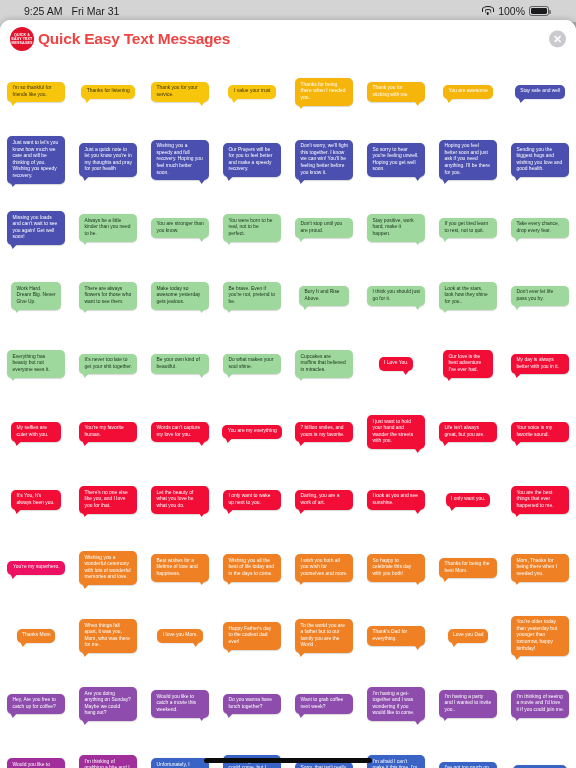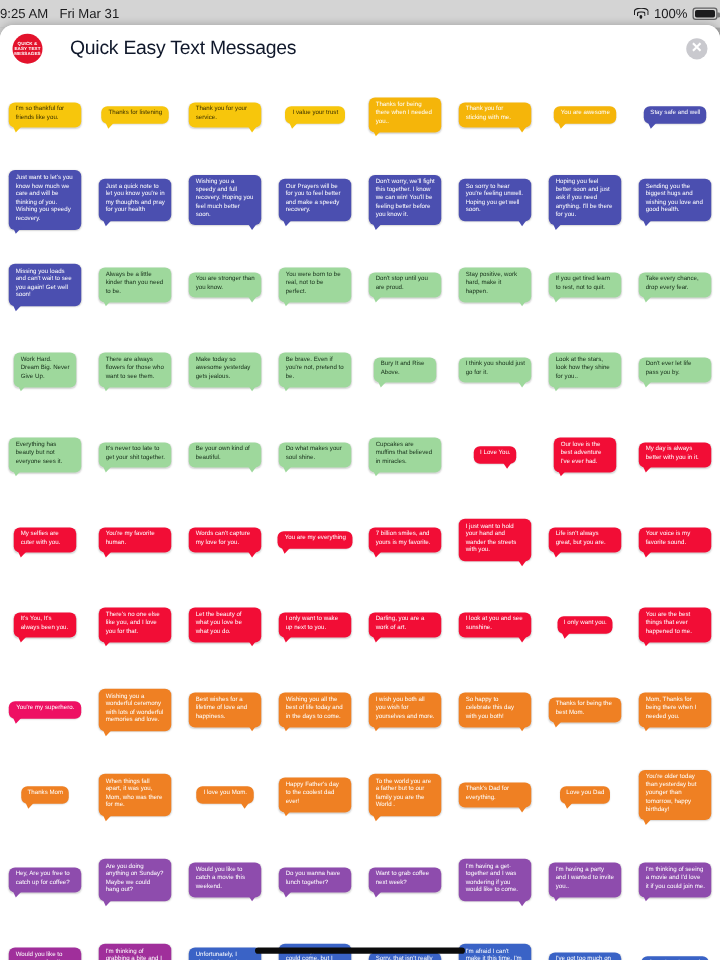--- a/index.html
+++ b/index.html
@@ -11,23 +11,23 @@
   }
   #app { position: relative; width: 576px; height: 768px; background: #b8b8b8; }
 
   
   .statusbar {
     position: absolute; top: 0; left: 0; width: 576px; height: 22px;
     display: flex; align-items: center;
     background: #d4d4d4;
     font-size: 10.5px; color: #1c1c1e; font-weight: 500;
   }
-  .statusbar .sb-left { display: flex; gap: 9px; padding-left: 0; align-items: baseline; }
+  .statusbar .sb-left { display: flex; gap: 9px; padding-left: 24px; align-items: baseline; }
   .statusbar .sb-spacer { flex: 1; }
-  .statusbar .sb-right { display: flex; gap: 4px; align-items: center; padding-right: 2px; }
+  .statusbar .sb-right { display: flex; gap: 4px; align-items: center; padding-right: 27px; }
   .wifi-icon { display: inline-block; width: 13px; height: 10px; position: relative; }
   .wifi-icon span {
     position: absolute; left: 50%; transform: translateX(-50%);
     border: 1.4px solid #1c1c1e; border-bottom: none; border-radius: 50% 50% 0 0;
   }
   .wifi-icon .w1 { width: 12px; height: 6px; top: 0; }
   .wifi-icon .w2 { width: 7px; height: 3.5px; top: 3px; }
   .wifi-icon .w3 { width: 2.6px; height: 2.6px; top: 6.4px; background: #1c1c1e; border-radius: 50%; border: none; }
   .batt {
     width: 20px; height: 10px; border: 1.1px solid rgba(28,28,30,.62); border-radius: 2.6px;
@@ -61,21 +61,21 @@
   .app-badge {
     width: 24px; height: 24px; border-radius: 50%; background: #e3122c;
     display: flex; align-items: center; justify-content: center; flex: none;
     overflow: hidden;
   }
   .app-badge .bt {
     color: #fff; font-size: 3.6px; line-height: 4.2px; font-weight: 700;
     text-align: center; letter-spacing: .1px; text-transform: uppercase;
   }
   .sheet-title {
-    margin-left: 22px; font-size: 15.5px; font-weight: 400; color: #0f172a; letter-spacing: -.2px;
+    margin-left: 4px; font-size: 15.5px; font-weight: 700; color: #ef4444; letter-spacing: -.2px;
   }
   .close-btn {
     position: absolute; right: 10px; top: 50%; transform: translateY(-50%);
     width: 17px; height: 17px; border-radius: 50%; background: #c9c9ce;
     display: flex; align-items: center; justify-content: center;
     color: #fff; font-size: 11px; line-height: 1; font-weight: 600;
   }
 
   
   .grid-wrap { position: absolute; top: 38px; left: 0; right: 0; bottom: 0; overflow: hidden; }

